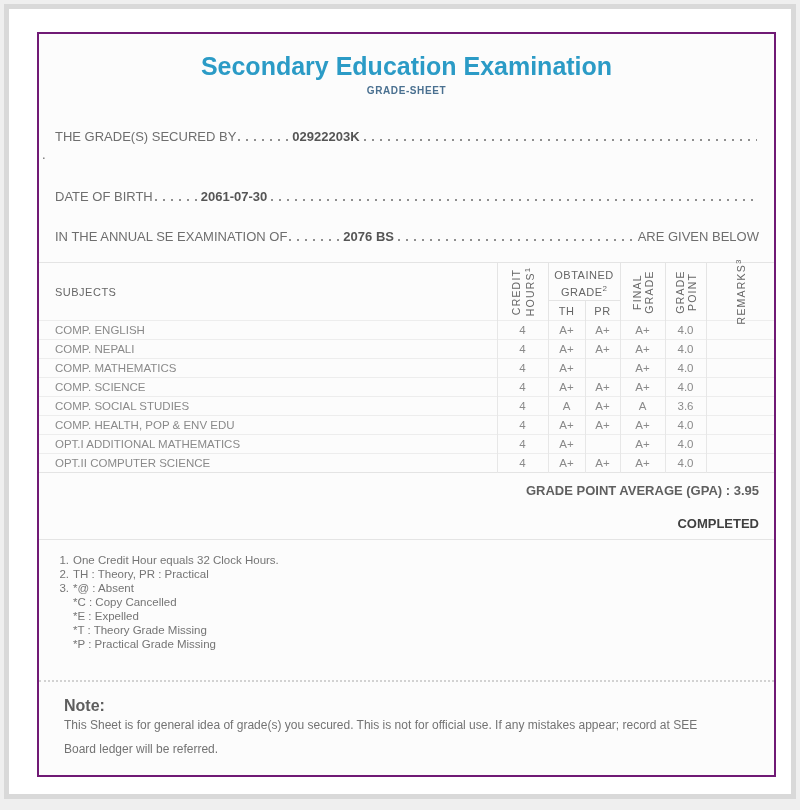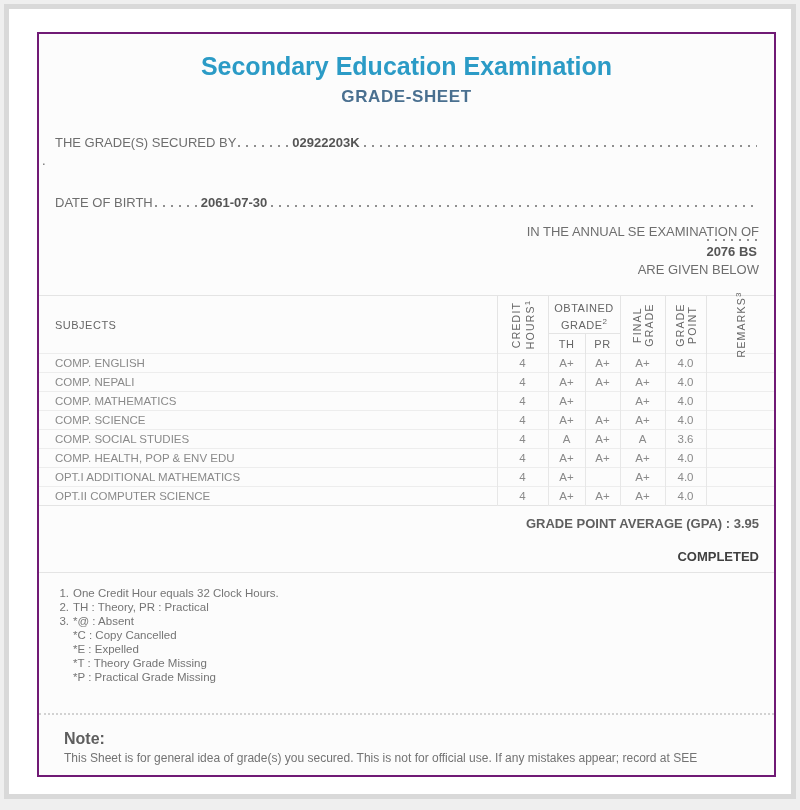--- a/index.html
+++ b/index.html
@@ -27,40 +27,40 @@
   }
   .title {
     margin-top: 17px;
     text-align: center;
     font-size: 25px;
     font-weight: bold;
     color: #2b9bc6;
     line-height: 30px;
   }
   .subtitle {
-    margin-top: 8px;
+    margin-top: 2px;
     text-align: center;
-    font-size: 17px;
+    font-size: 10px;
     font-weight: bold;
     letter-spacing: 0.6px;
     color: #4a7090;
     line-height: 15px;
   }
   .info-line {
     display: flex;
     align-items: flex-end;
     padding: 0 15px 0 16px;
     font-size: 13px;
     color: #6e6e6e;
     line-height: 15px;
     white-space: nowrap;
   }
   .info-line.l1 { margin-top: 31px; }
   .info-line.l2 { margin-top: 28px; }
-  .info-line.l3 { margin-top: 14px; flex-direction: column; }
+  .info-line.l3 { margin-top: 25px; }
   .overflow-dot {
     margin: 4px 0 0 3px;
     font-size: 13px;
     color: #6e6e6e;
     line-height: 13px;
   }
   .dots {
     height: 2px;
     margin: 0 2px 3px 2px;
     background-image: repeating-linear-gradient(90deg, #8f8f8f 0, #8f8f8f 2px, transparent 2px, transparent 8px);

